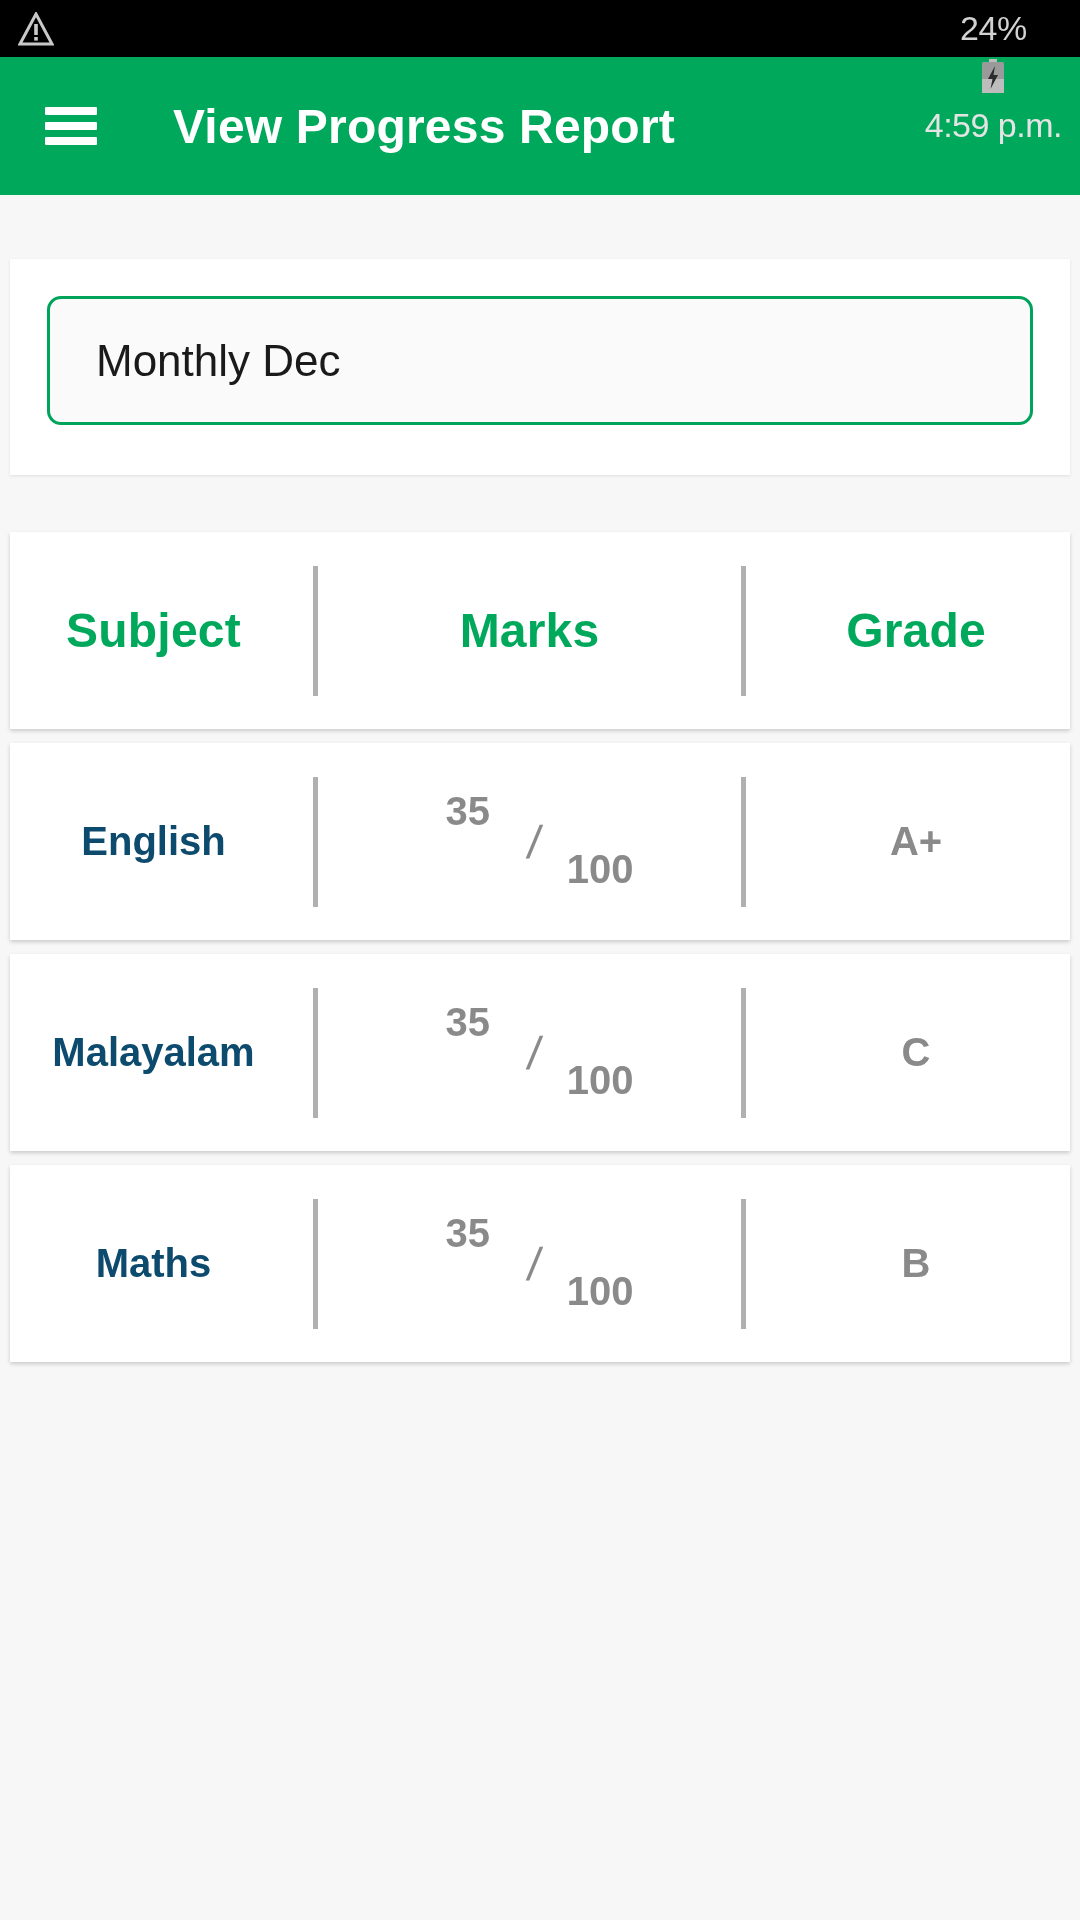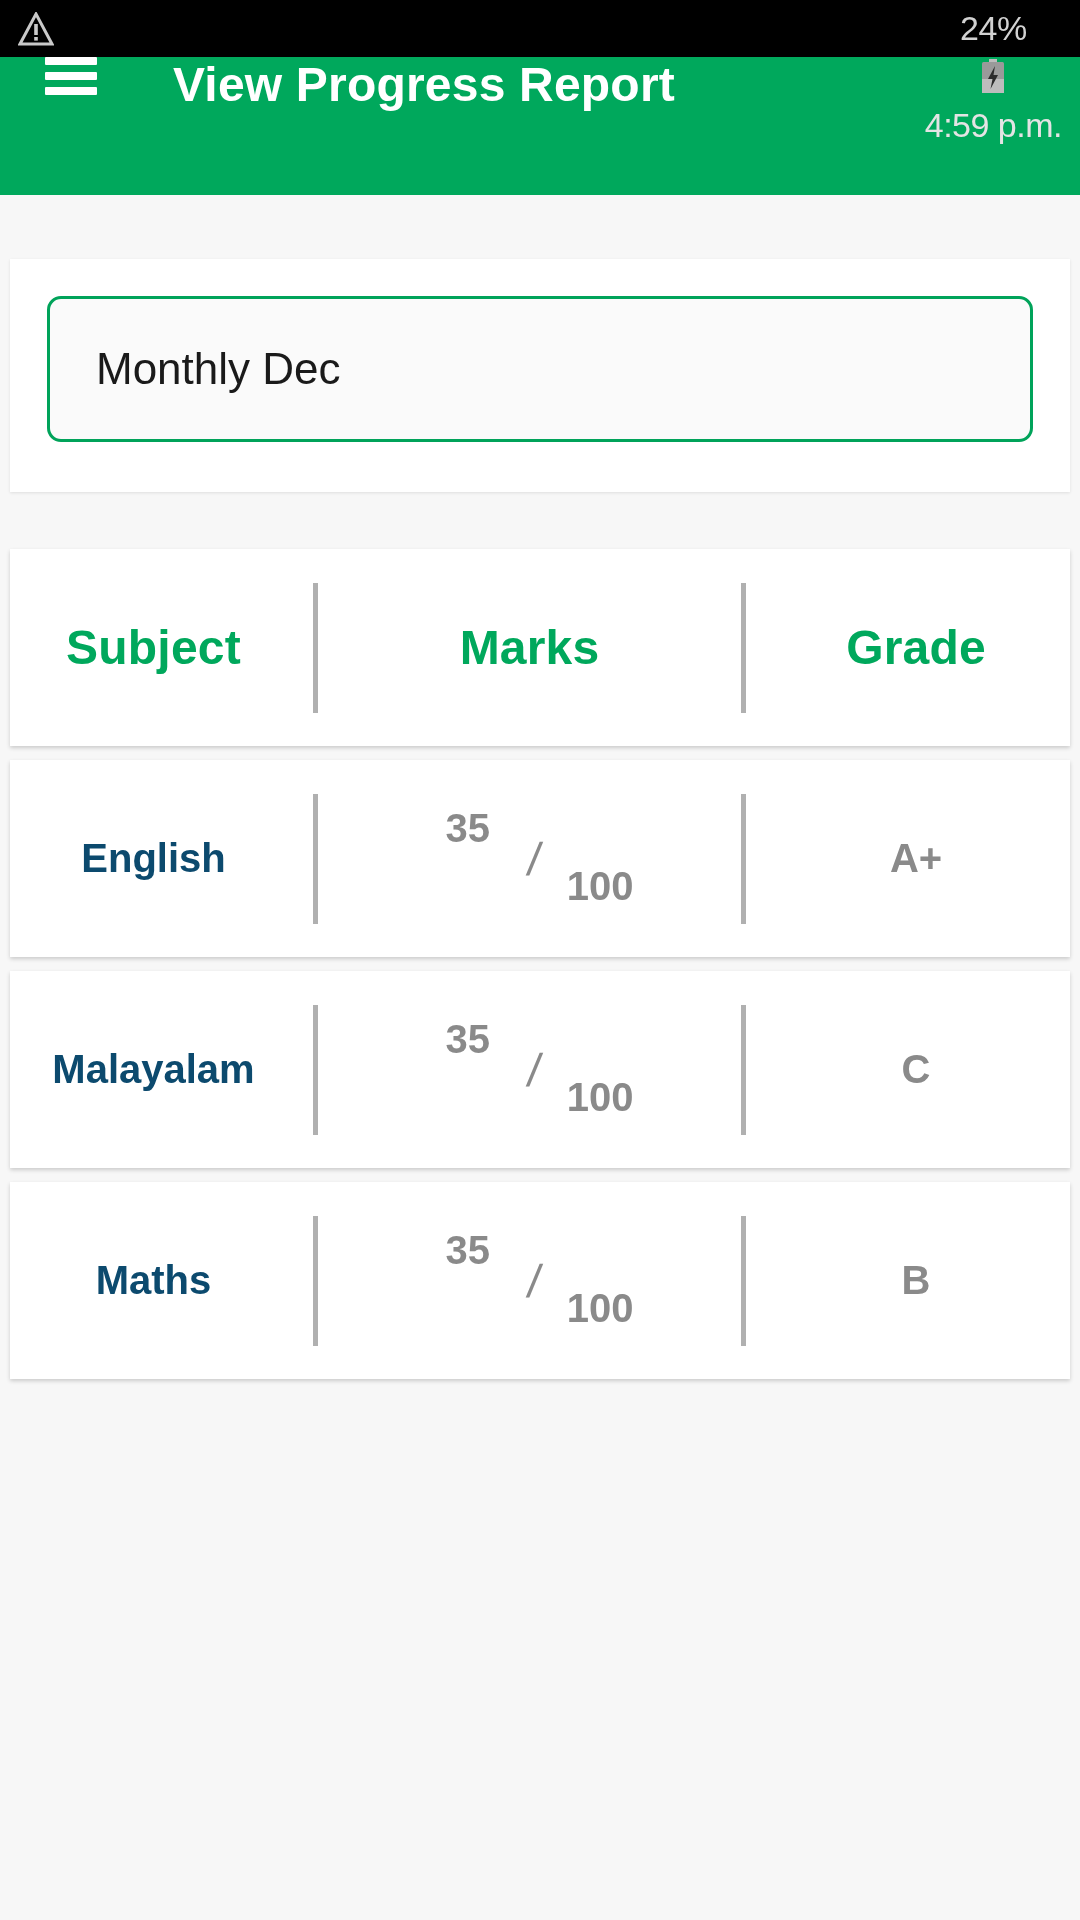--- a/index.html
+++ b/index.html
@@ -21,21 +21,21 @@
   .warn-icon svg{ display:block; }
   .wifi-icon{ width:36px; height:40px; position:relative; }
   .signal-icon{ width:34px; height:34px; }
   .batt-pct{ font-size:34px; color:#d2d2d2; letter-spacing:-0.5px; }
   .batt-icon{ width:26px; height:36px; }
   .sb-time{ font-size:34px; color:#e4e4e4; letter-spacing:-0.5px; white-space:nowrap; }
 
   
   .appbar{
     height:138px; background:#00a85c;
-    display:flex; align-items:flex-start; padding-left:45px;
+    display:flex; align-items:center; padding-left:45px;
   }
   .hamburger{
     width:52px; height:38px;
     display:flex; flex-direction:column; justify-content:space-between;
     cursor:pointer;
   }
   .hamburger span{ display:block; height:8px; background:#fff; border-radius:1px; }
   .appbar-title{
     color:#fff; font-size:48px; font-weight:bold;
     margin-left:76px; letter-spacing:0.2px;
@@ -46,21 +46,21 @@
 
   .select-card{
     background:#fff;
     margin:64px 10px 0 10px;
     padding:37px 37px 50px 37px;
     box-shadow:0 1px 3px rgba(0,0,0,0.10);
   }
   .select-box{
     border:3px solid #00a35a; border-radius:14px;
     background:#fafafa;
-    height:146px;
+    height:129px;
     display:flex; align-items:center;
     padding-left:46px;
   }
   .select-value{ font-size:44px; color:#1a1a1a; }
 
   
   .tbl-card{
     background:#fff;
     margin:0 10px 14px 10px;
     box-shadow:0 2px 4px rgba(0,0,0,0.18);

